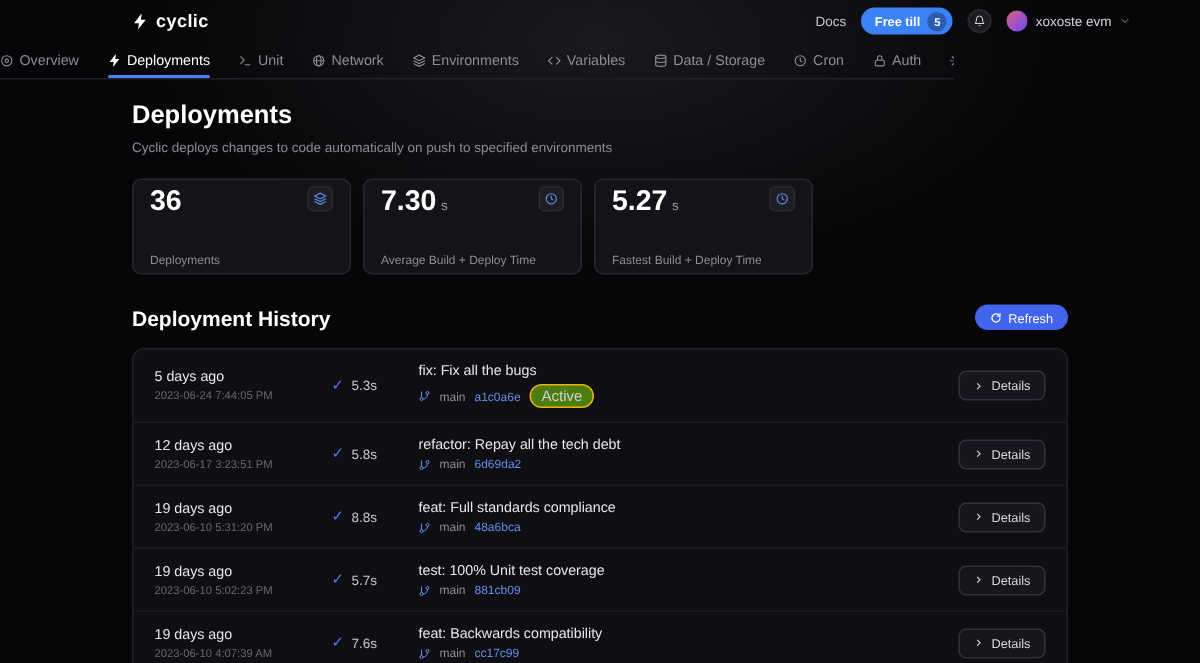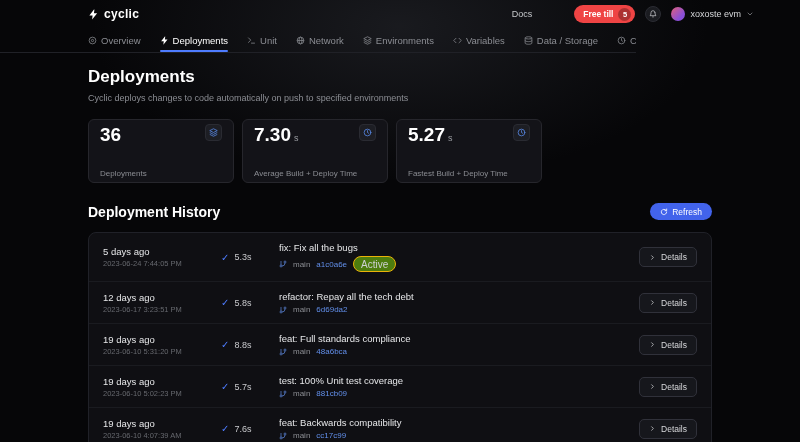--- a/index.html
+++ b/index.html
@@ -11,30 +11,30 @@
   }
   svg { display:block; }
   button { font-family:inherit; cursor:pointer; }
 
   
   .hdr { height:28px; display:flex; align-items:center; justify-content:space-between; padding:0 46px 0 88px; }
   .logo { display:flex; align-items:center; gap:5px; }
   .logo-text { color:#fff; font-size:12px; font-weight:700; letter-spacing:.3px; }
   .hdr-right { display:flex; align-items:center; gap:10px; }
   .docs { color:#c6c8cc; font-size:9px; cursor:pointer; }
-  .plan-btn { display:flex; align-items:center; gap:5px; background:#ef4444; border:none; border-radius:10px; padding:2.5px 4px 2.5px 9px; color:#fff; font-size:8.5px; font-weight:600;margin-left:32px; }
+  .plan-btn { display:flex; align-items:center; gap:5px; background:#3b82f6; border:none; border-radius:10px; padding:2.5px 4px 2.5px 9px; color:#fff; font-size:8.5px; font-weight:600; }
   .plan-count { background:rgba(0,0,0,.28); border-radius:8px; min-width:13px; height:13px; display:flex; align-items:center; justify-content:center; font-size:7.5px; }
   .bell-wrap { width:16px; height:16px; border-radius:50%; background:#1b1c21; border:1px solid #2b2c33; display:flex; align-items:center; justify-content:center; color:#d4d5d9; cursor:pointer; }
   .user { display:flex; align-items:center; gap:5px; cursor:pointer; }
   .avatar { width:14px; height:14px; border-radius:50%; background:linear-gradient(135deg,#e0607a,#8a4fd8 70%); }
   .uname { font-size:9px; color:#d6d7da; }
   .chev { color:#9a9ca1; }
 
   
-  .nav { height:25px; display:flex; align-items:stretch; gap:19px; padding-left:88px; border-bottom:1px solid #202127; white-space:nowrap; overflow:hidden; width:636px; }
+  .nav { height:25px; display:flex; align-items:stretch; gap:19px; border-bottom:1px solid #202127; white-space:nowrap; overflow:hidden; width:636px; }
   .tab { display:flex; align-items:center; gap:4px; color:#8b8d93; font-size:9.5px; position:relative; cursor:pointer; flex:0 0 auto; }
   .tab.active { color:#fff; }
   .tab.active::after { content:""; position:absolute; left:0; right:0; bottom:0; height:2px; background:#4e7cff; border-radius:1px; }
   .tab svg { width:9px; height:9px; }
 
   
   main { padding:14px 88px 0; }
   h1 { font-size:17px; font-weight:700; color:#fff; }
   .subtitle { margin-top:6px; font-size:9px; color:#8b8d93; }
 

